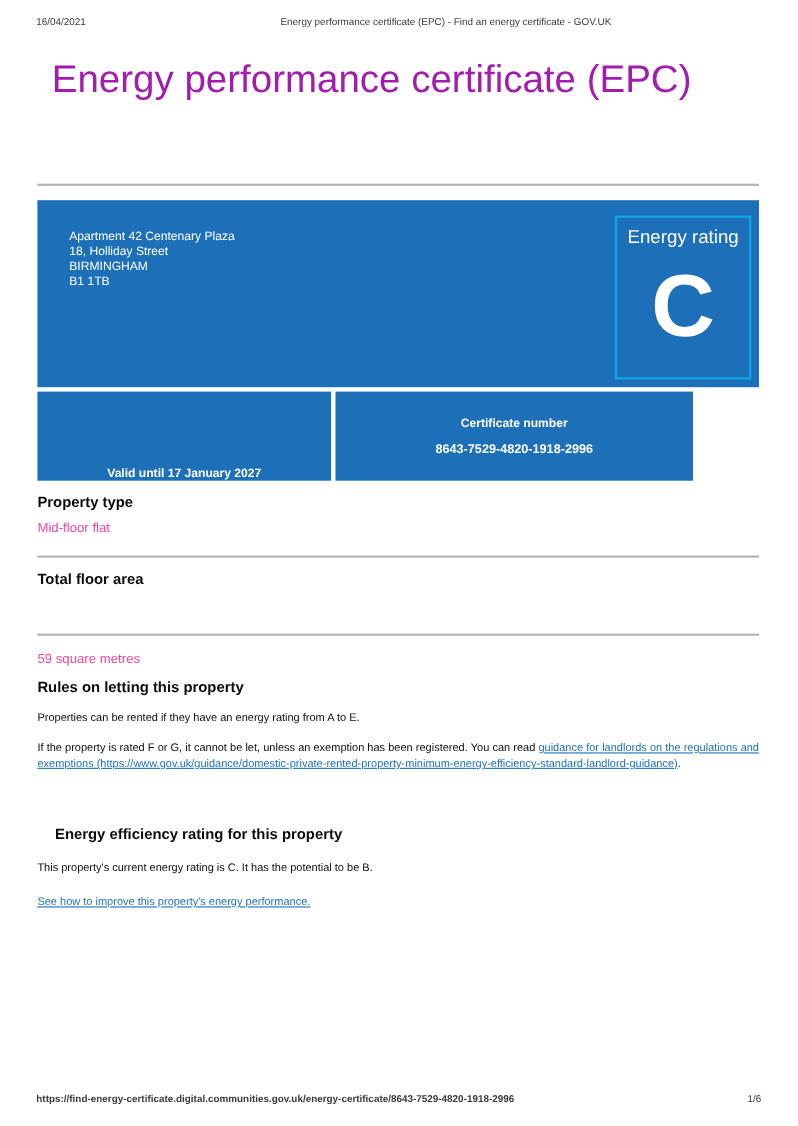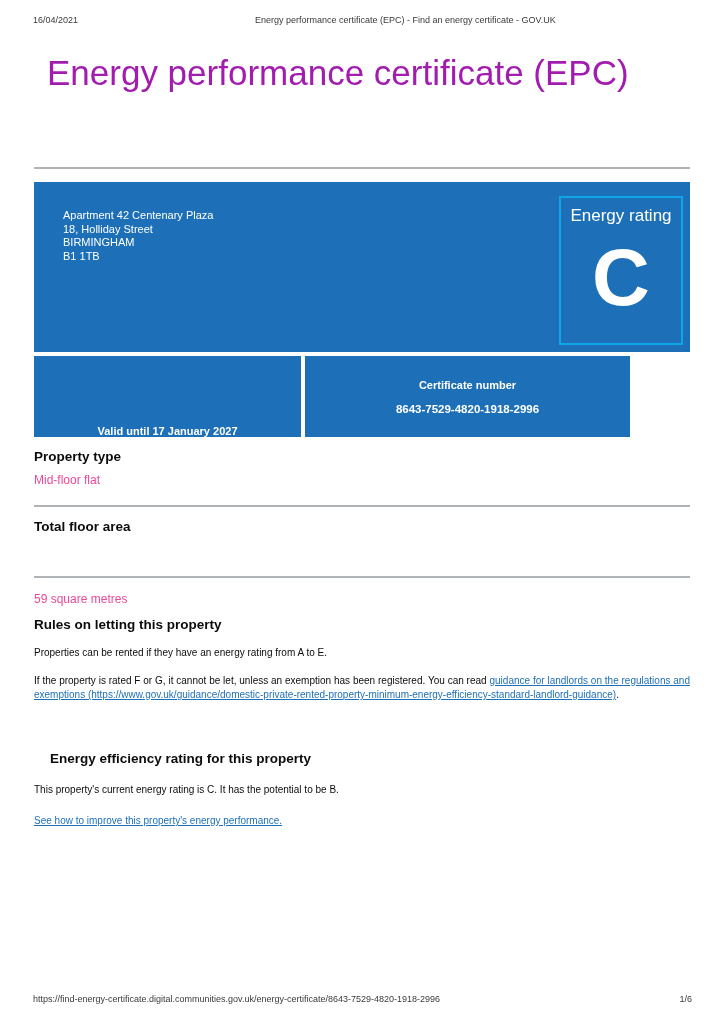--- a/index.html
+++ b/index.html
@@ -18,21 +18,21 @@
   .ph-date {
     position: absolute; left: 33px; top: 15px;
     font-size: 9px; color: #3a3a3a; white-space: nowrap;
   }
   .ph-title {
     position: absolute; left: 242px; top: 15px;
     font-size: 9px; color: #3a3a3a; white-space: nowrap; padding-left: 13px;
   }
   .pf-url {
     position: absolute; left: 33px; top: 994px;
-    font-size: 9px; color: #3a3a3a; white-space: nowrap;
+    font-size: 9px; color: #3a3a3a; white-space: nowrap; font-weight: bold;
   }
   .pf-page {
     position: absolute; right: 33px; top: 994px;
     font-size: 9px; color: #3a3a3a; white-space: nowrap;
   }
 
   
   .doc-title {
     position: absolute; left: 47px; top: 50px; width: 620px;
     font-size: 35px; line-height: 45px; font-weight: normal; color: #a21caf;

